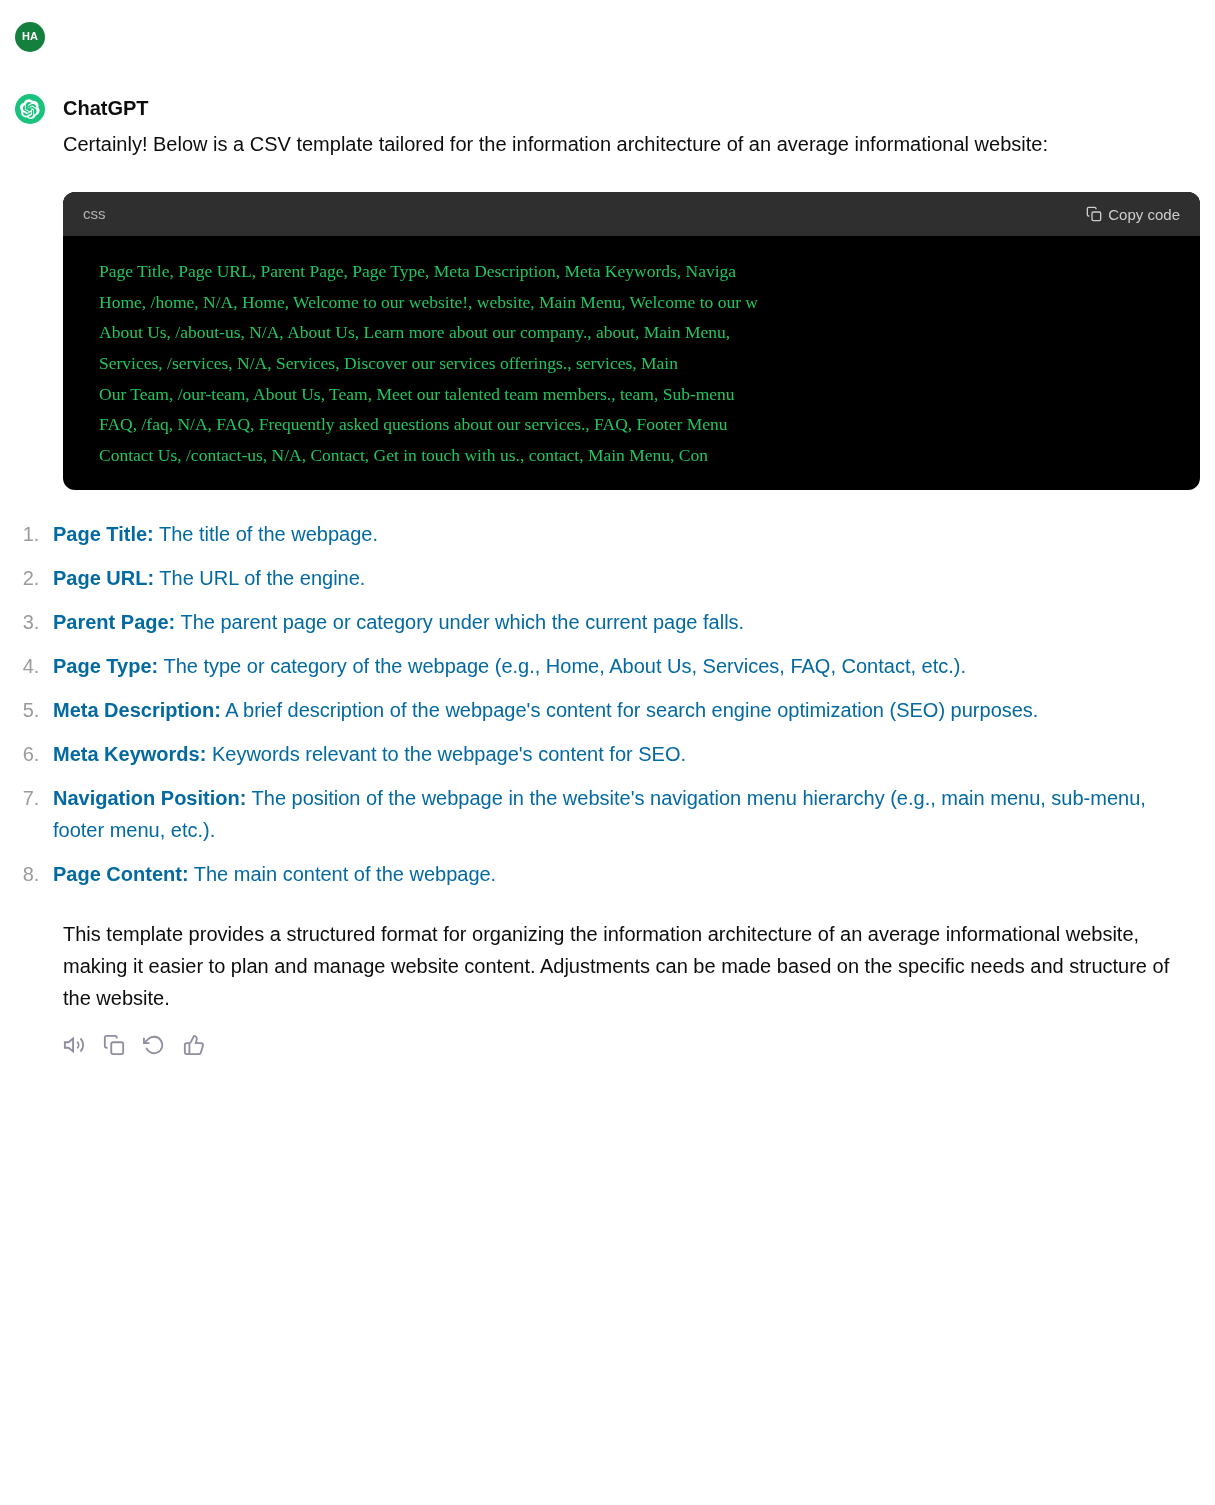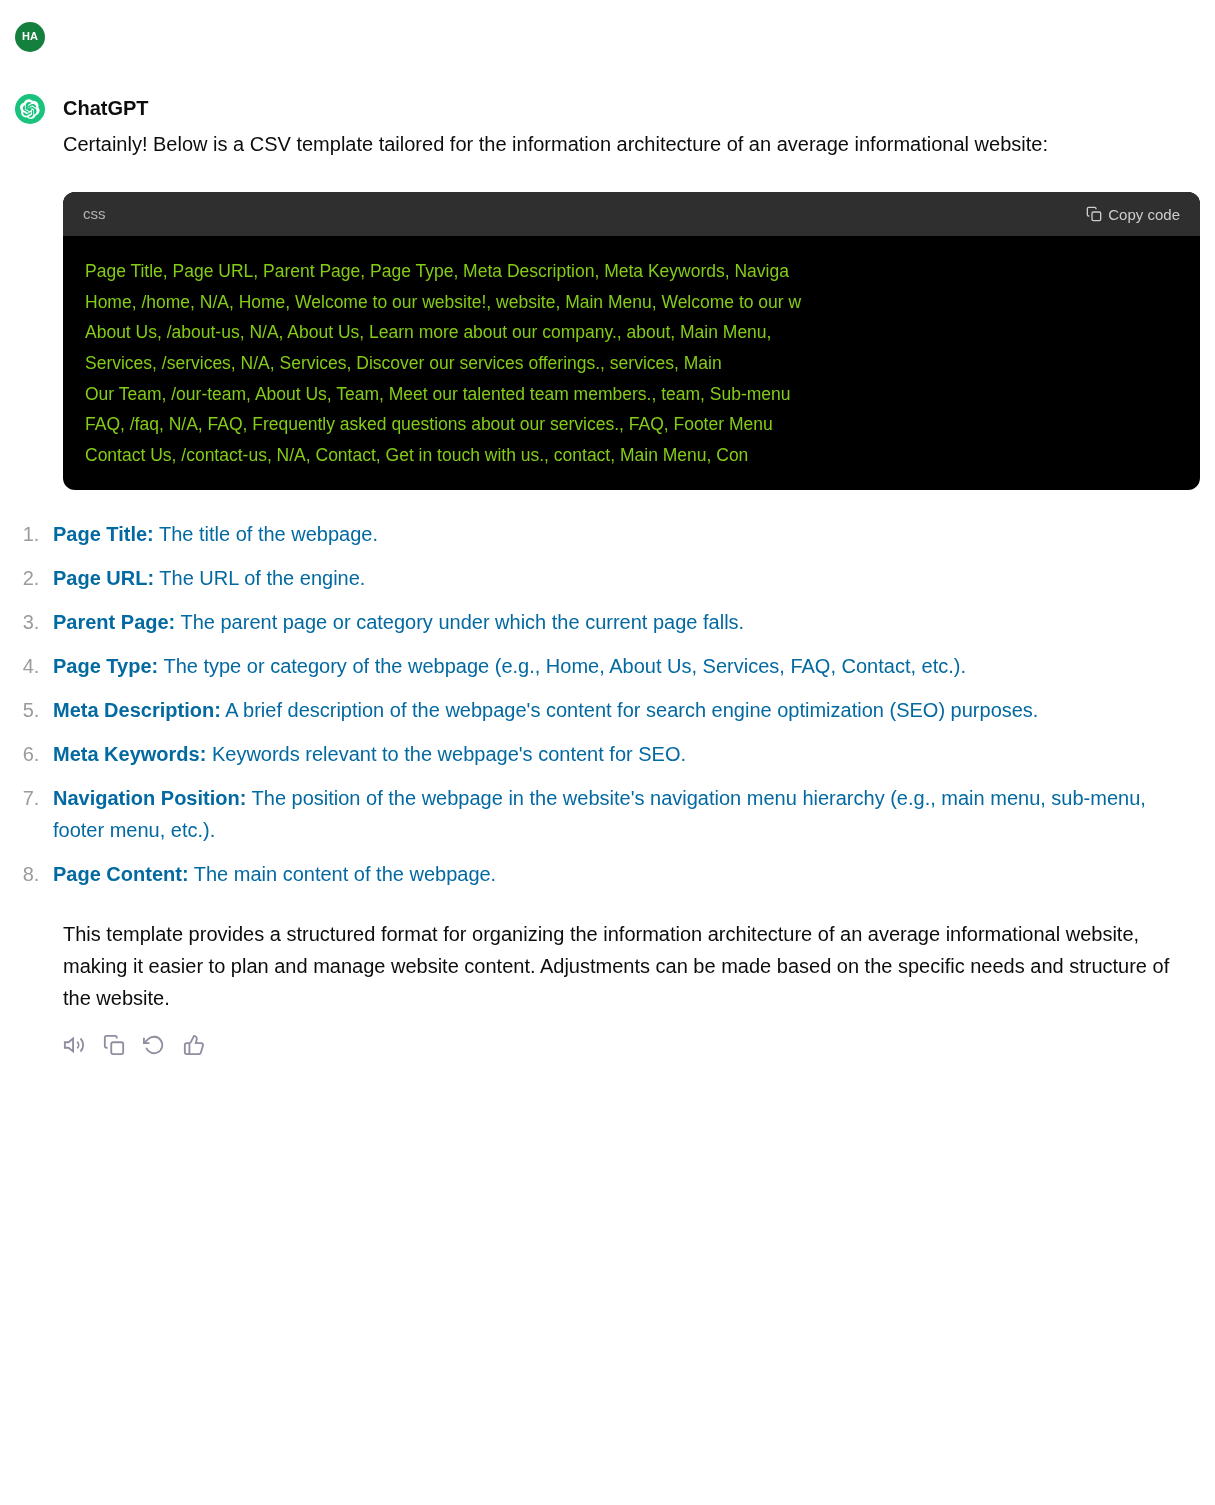--- a/index.html
+++ b/index.html
@@ -86,23 +86,23 @@
       background: none;
       border: none;
       cursor: pointer;
       font-size: 15px;
     }
     .copy-icon {
       width: 16px;
       height: 16px;
     }
     .code-content {
-      padding: 20px 22px;
-      color: #84cc16;
-      font-family: Liberation Sans, sans-serif;
+      padding: 20px 36px;
+      color: #22c55e;
+      font-family: Liberation Serif, serif;
       font-size: 17.5px;
       line-height: 1.75;
       white-space: pre;
       overflow-x: hidden;
       font-weight: 500;
     }
     ol {
       padding-left: 10px;
       margin: 0 0 28px 0;
       list-style-position: outside;

